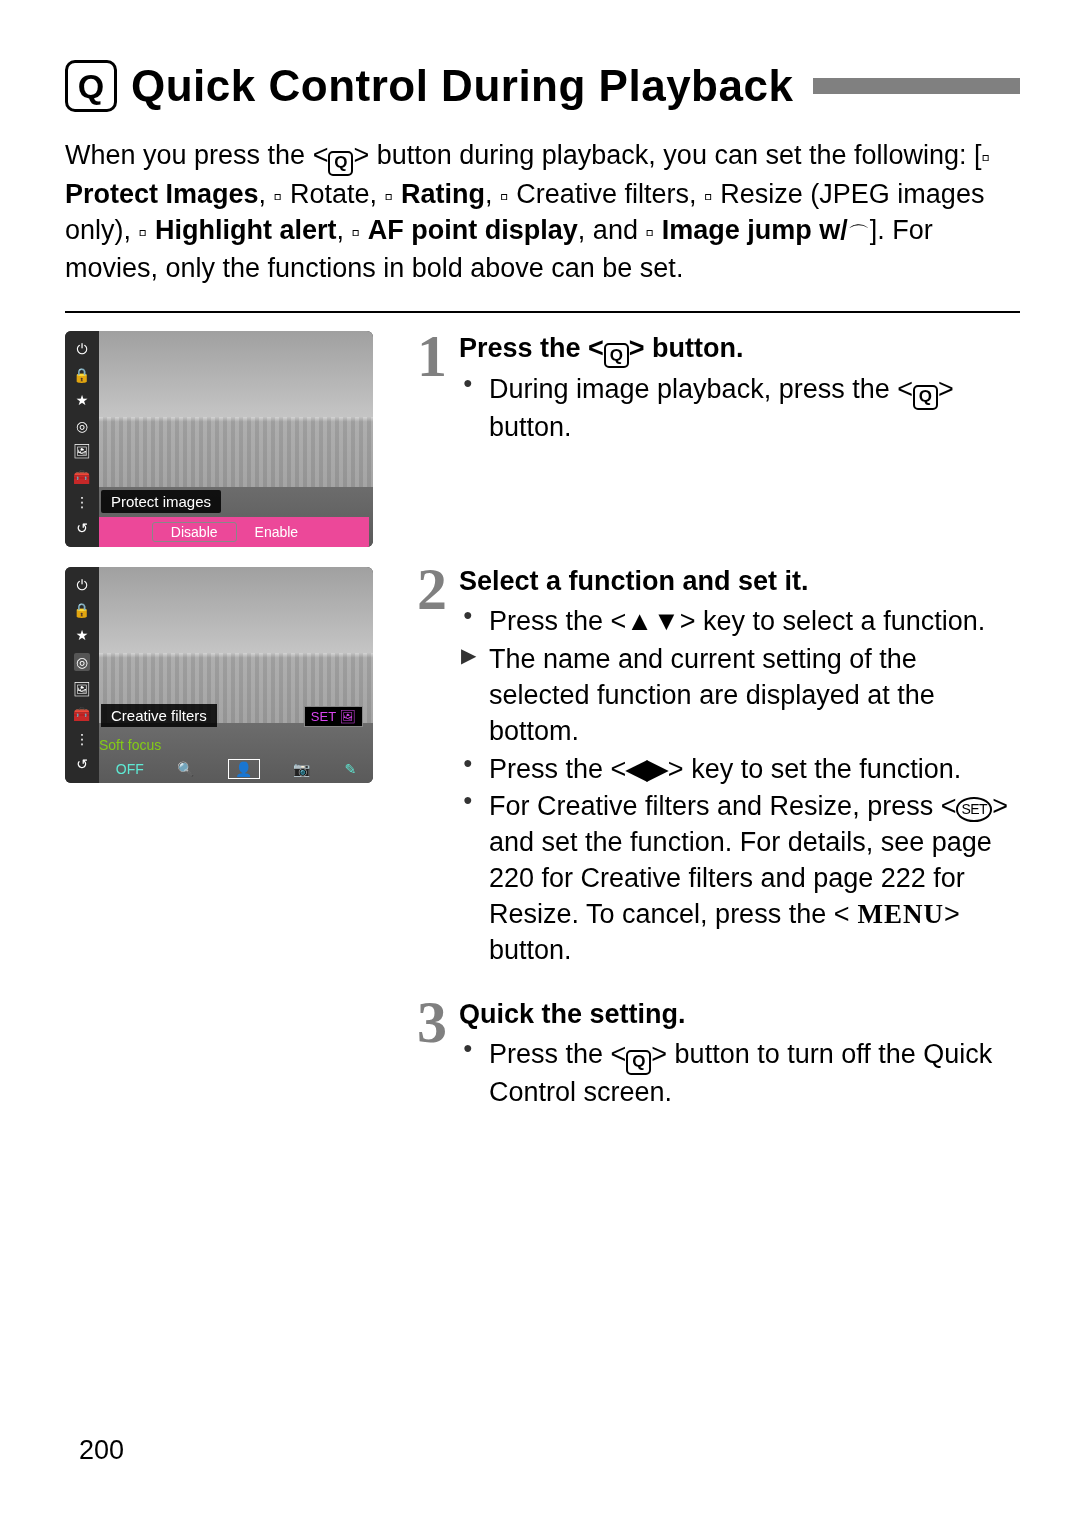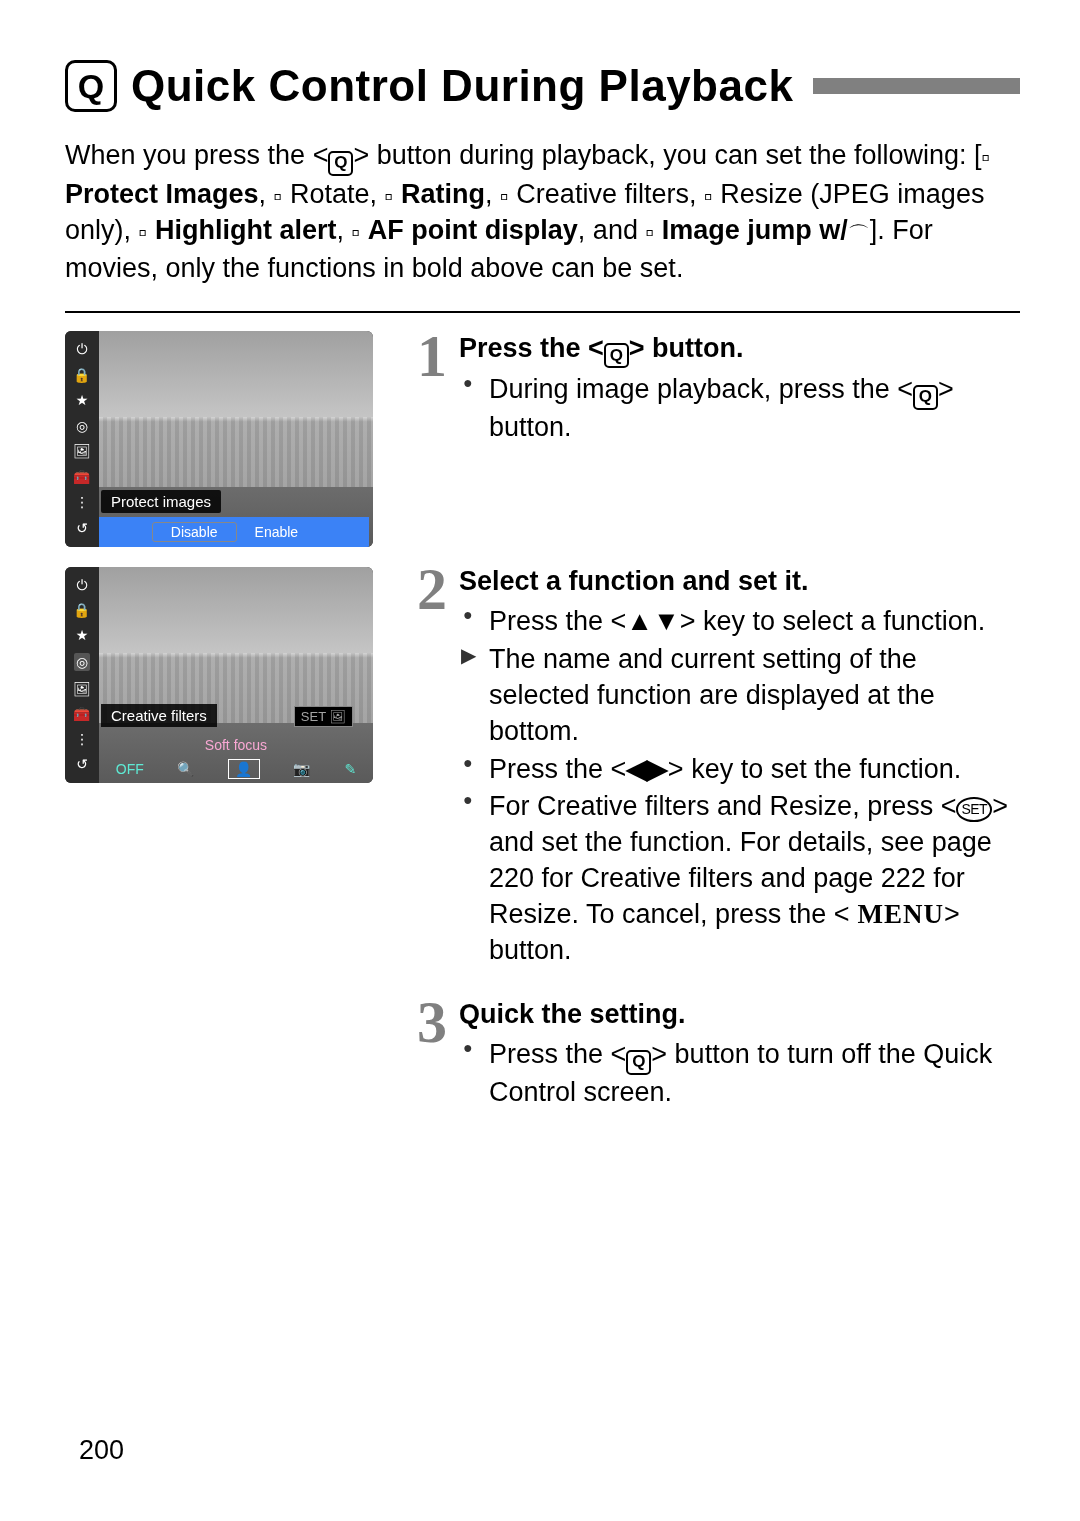--- a/index.html
+++ b/index.html
@@ -27,26 +27,26 @@
   .left-col { width: 310px; flex-shrink: 0; }
   .right-col { flex: 1; }
 
   
   .cam-screen { width: 308px; height: 216px; background: #3b3b3b; border-radius: 6px; position: relative; overflow: hidden; margin-bottom: 20px; }
   .cam-side { position: absolute; left: 0; top: 0; bottom: 0; width: 34px; background: #2a2a2a; display: flex; flex-direction: column; justify-content: space-around; align-items: center; padding: 6px 0; }
   .cam-side span { color: #fff; font-size: 14px; line-height: 1; }
   .cam-body { position: absolute; left: 34px; right: 0; top: 0; bottom: 0; background: linear-gradient(#a0a0a0 0%, #c5c5c5 40%, #808080 42%, #5a5a5a 100%); }
   .cam-fall { position:absolute; bottom:60px; left:0; right:0; height:70px; background: repeating-linear-gradient(90deg,#ddd 0 4px,#bbb 4px 8px); opacity:0.5;}
   .cam-label-bar { position: absolute; left: 36px; bottom: 34px; background: rgba(0,0,0,0.85); color: #fff; font-size: 15px; padding: 3px 10px; border-radius: 2px; }
-  .cam-bottom-bar { position: absolute; left: 34px; right: 4px; bottom: 0; height: 30px; background: #3b82f6; display: flex; align-items: center; justify-content: center; }
+  .cam-bottom-bar { position: absolute; left: 34px; right: 4px; bottom: 0; height: 30px; background: #ec4899; display: flex; align-items: center; justify-content: center; }
   .cam-pill { border: 1px solid #888; border-radius: 3px; color: #fff; font-size: 14px; padding: 1px 18px; }
   .cam-pill.plain { border:none; }
   .cam-title2 { position:absolute; left:36px; bottom:56px; background: rgba(0,0,0,0.85); color:#fff; font-size:15px; padding:3px 10px;}
-  .cam-setlabel { position:absolute; right:20px; bottom:56px; background:#000; color:#a3a3a3; font-size:13px; padding:2px 6px; border:1px solid #888;}
-  .cam-sub { position:absolute; left:34px; right:0; bottom:30px; color:#f9a8d4; font-size:14px; text-align:center;}
+  .cam-setlabel { position:absolute; right:10px; bottom:56px; background:#000; color:#d946ef; font-size:13px; padding:2px 6px; border:1px solid #888;}
+  .cam-sub { position:absolute; left:34px; right:0; bottom:30px; color:#84cc16; font-size:14px; }
   .cam-icons-row { position:absolute; left:34px; right:0; bottom:4px; display:flex; justify-content:space-around; align-items:center; color:#5eead4; font-size:14px;}
   .cam-icons-row .sel{ border:1px solid #fff; padding:1px 6px;}
   .side-sel { background:#555; border-radius:2px; padding:2px; }
 
   
   .step { display: flex; gap: 12px; margin-bottom: 26px; }
   .step-num { font-size: 60px; font-weight: bold; color: #808080; line-height: 0.85; width: 42px; text-align: right; flex-shrink: 0; font-family:"Times New Roman", serif;}
   .step-body { flex: 1; font-size: 27px; line-height: 1.33; }
   .step-title { font-weight: bold; margin-bottom: 4px; }
   .bullet-list { list-style: none; padding: 0; }

